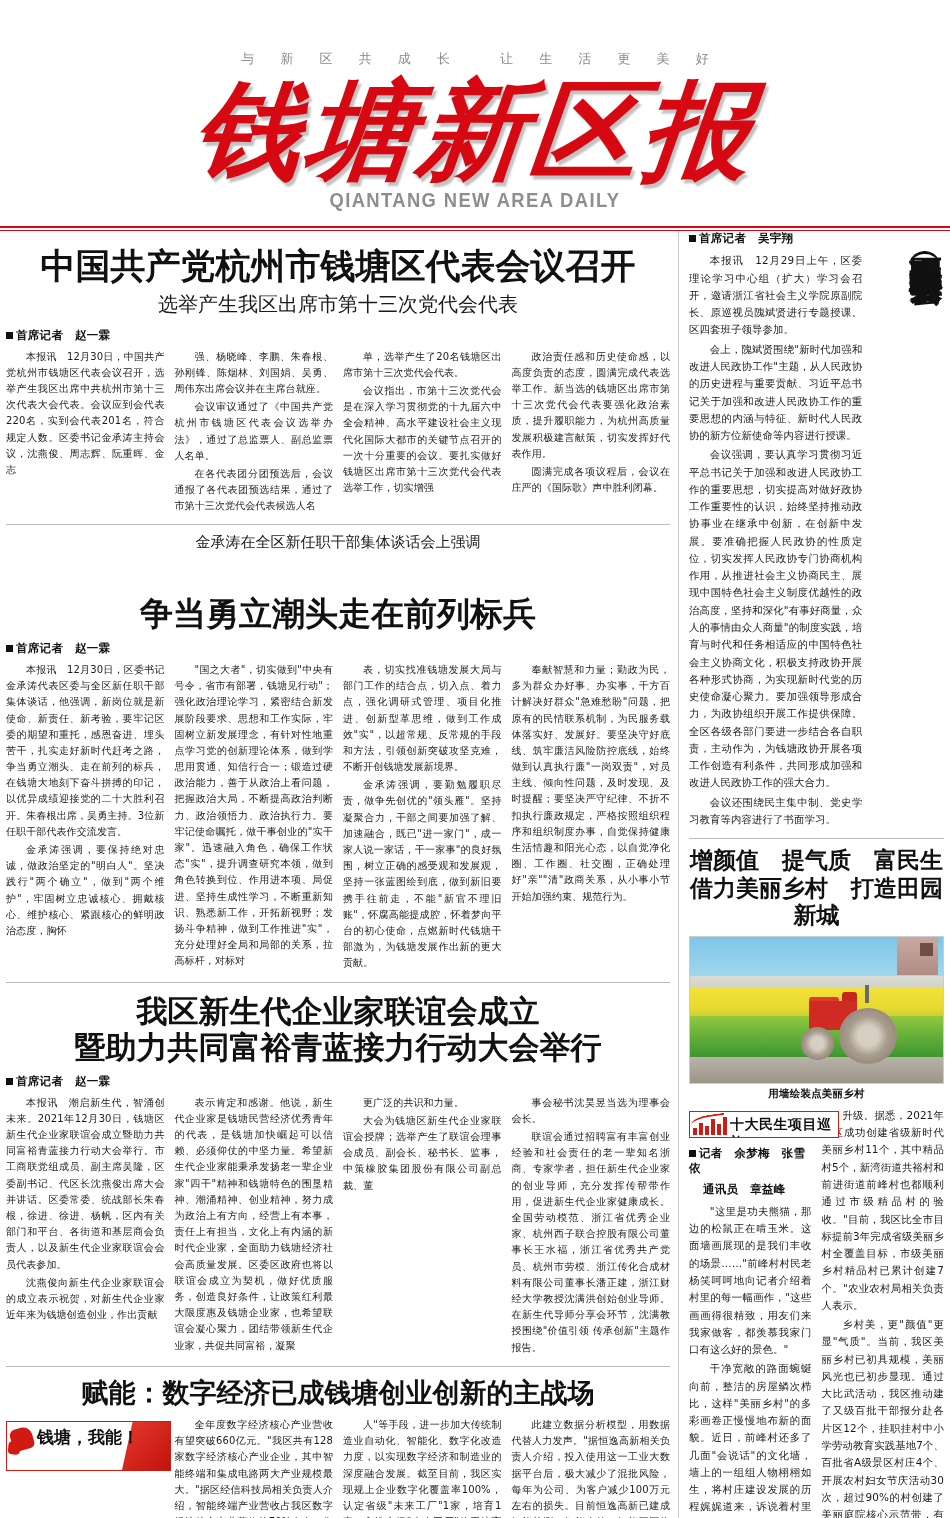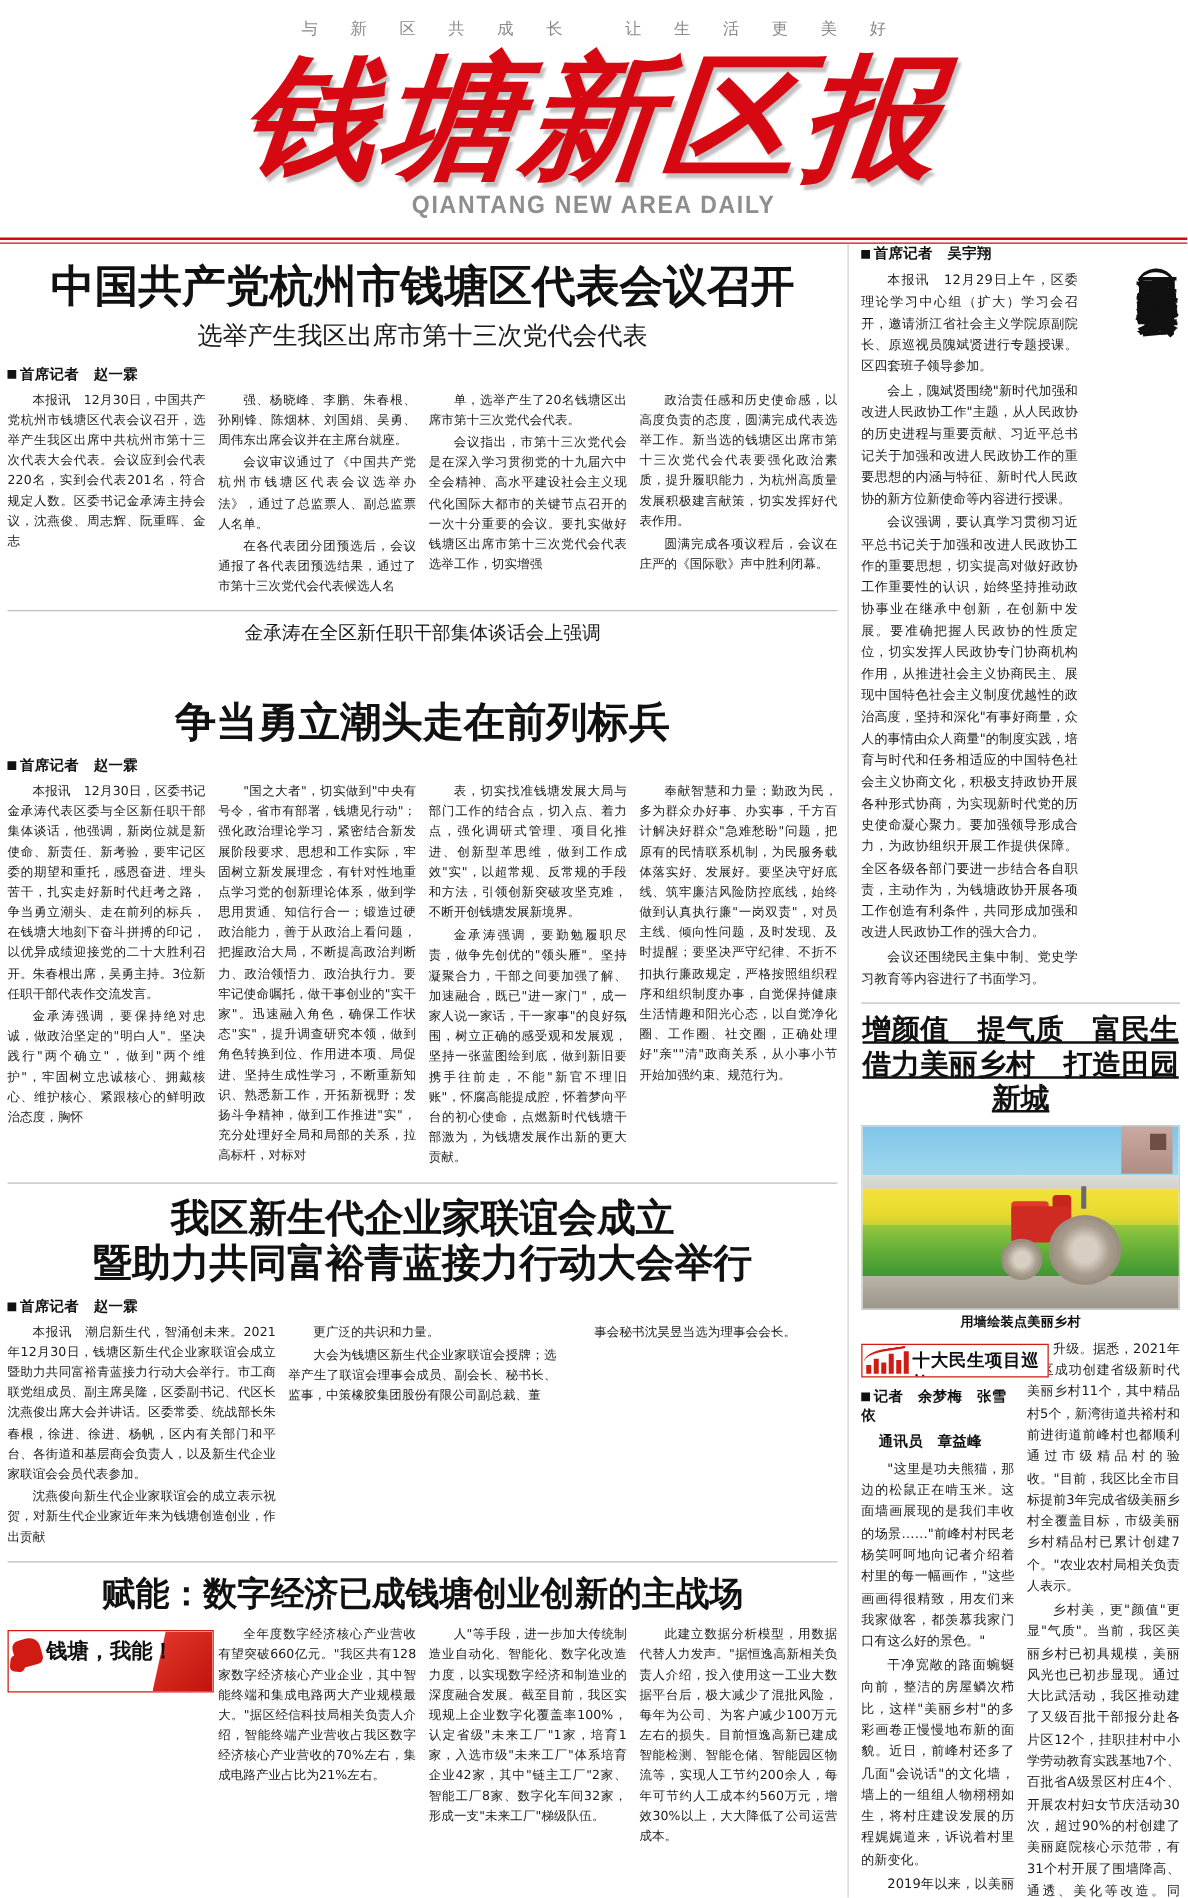--- a/index.html
+++ b/index.html
@@ -3,21 +3,21 @@
 <meta charset="utf-8">
 <title>钱塘新区报</title>
 <style>
   html,body{margin:0;padding:0;}
   body{
     width:950px;height:1518px;overflow:hidden;
     background:#ffffff;
     font-family:"DejaVu Sans","Liberation Sans",sans-serif;
     color:#111;
   }
-  .page{position:relative;width:950px;height:1229px;box-sizing:border-box;}
+  .page{position:relative;width:950px;height:1229px;box-sizing:border-box;margin-top:36px;}
 
   
   .masthead{padding-top:14px;text-align:center;}
   .tagline{
     font-size:13px;letter-spacing:11px;color:#8a8a8a;
     font-family:"DejaVu Sans","Liberation Sans",sans-serif;
     padding-left:11px;
   }
   .nameplate{
     margin-top:6px;
@@ -64,21 +64,20 @@
     font-size:31px;font-weight:bold;text-align:center;line-height:1.18;
     margin:10px 0 8px 0;
   }
   .hl-4{
     font-size:27px;font-weight:bold;text-align:center;line-height:1.2;
     margin:10px 0 8px 0;
   }
   .hl-right{
     font-size:23px;font-weight:bold;text-align:center;line-height:1.2;
     margin:6px 0 6px 0;
-    text-decoration:underline;
   }
 
   
   .vhead{
     writing-mode:vertical-rl;
     font-size:33px;font-weight:bold;line-height:1.08;
     letter-spacing:1px;height:250px;
     font-family:"DejaVu Sans","Liberation Sans",sans-serif;
   }
 
@@ -248,25 +247,29 @@
           <span>我区新生代企业家联谊会成立</span><br>
           <span>暨助力共同富裕青蓝接力行动大会举行</span>
         </h1>
         <div class="byline"><span class="sq"></span><span>首席记者　赵一霖</span></div>
         <div class="cols">
           <div class="col">
             <p class="bt">本报讯　潮启新生代，智涌创未来。2021年12月30日，钱塘区新生代企业家联谊会成立暨助力共同富裕青蓝接力行动大会举行。市工商联党组成员、副主席吴隆，区委副书记、代区长沈燕俊出席大会并讲话。区委常委、统战部长朱春根，徐进、徐进、杨帆，区内有关部门和平台、各街道和基层商会负责人，以及新生代企业家联谊会会员代表参加。</p>
             <p class="bt">沈燕俊向新生代企业家联谊会的成立表示祝贺，对新生代企业家近年来为钱塘创造创业，作出贡献</p>
           </div>
           <div class="col">
+            <p class="bt">表示肯定和感谢。他说，新生代企业家是钱塘民营经济优秀青年的代表，是钱塘加快崛起可以信赖、必须仰仗的中坚力量。希望新生代企业家能秉承发扬老一辈企业家"四干"精神和钱塘特色的围垦精神、潮涌精神、创业精神，努力成为政治上有方向，经营上有本事，责任上有担当，文化上有内涵的新时代企业家，全面助力钱塘经济社会高质量发展。区委区政府也将以联谊会成立为契机，做好优质服务，创造良好条件，让政策红利最大限度惠及钱塘企业家，也希望联谊会凝心聚力，团结带领新生代企业家，共促共同富裕，凝聚</p>
+          </div>
+          <div class="col">
             <p class="bt">更广泛的共识和力量。</p>
             <p class="bt">大会为钱塘区新生代企业家联谊会授牌；选举产生了联谊会理事会成员、副会长、秘书长、监事，中策橡胶集团股份有限公司副总裁、董</p>
           </div>
           <div class="col">
             <p class="bt">事会秘书沈昊昱当选为理事会会长。</p>
+            <p class="bt">联谊会通过招聘富有丰富创业经验和社会责任的老一辈知名浙商、专家学者，担任新生代企业家的创业导师，充分发挥传帮带作用，促进新生代企业家健康成长。全国劳动模范、浙江省优秀企业家、杭州西子联合控股有限公司董事长王水福，浙江省优秀共产党员、杭州市劳模、浙江传化合成材料有限公司董事长潘正建，浙江财经大学教授沈满洪创始创业导师。在新生代导师分享会环节，沈满教授围绕"价值引领 传承创新"主题作报告。</p>
           </div>
         </div>
       </div>
 
       <div class="sep"></div>
 
       <div>
         <h1 class="hl-4">赋能：数字经济已成钱塘创业创新的主战场</h1>
         <div class="cols">
           <div class="col">

